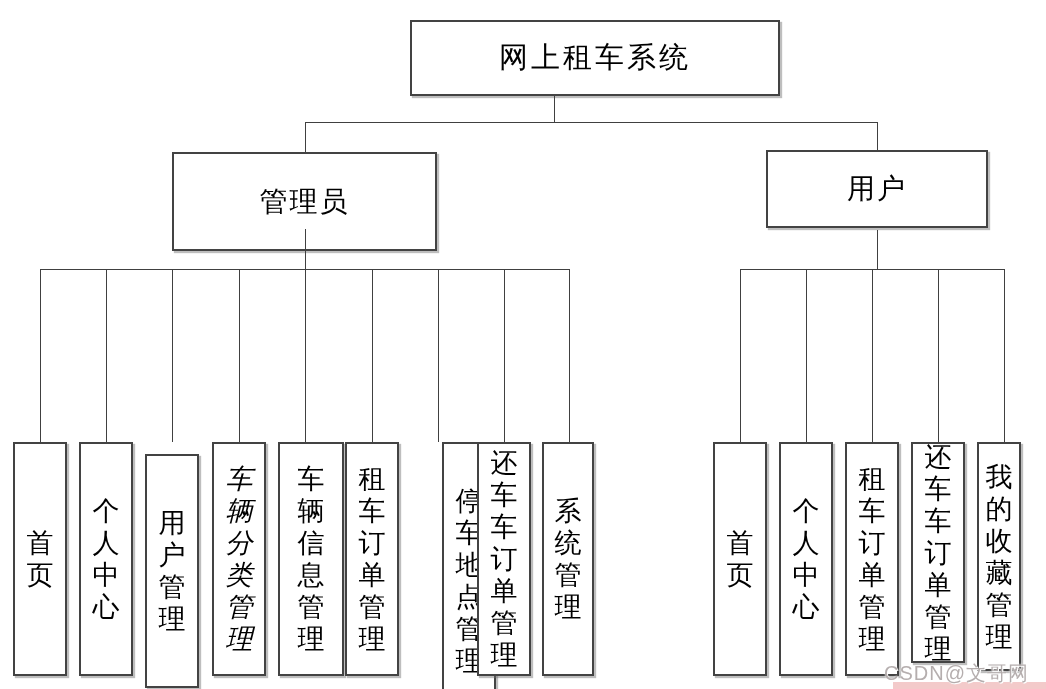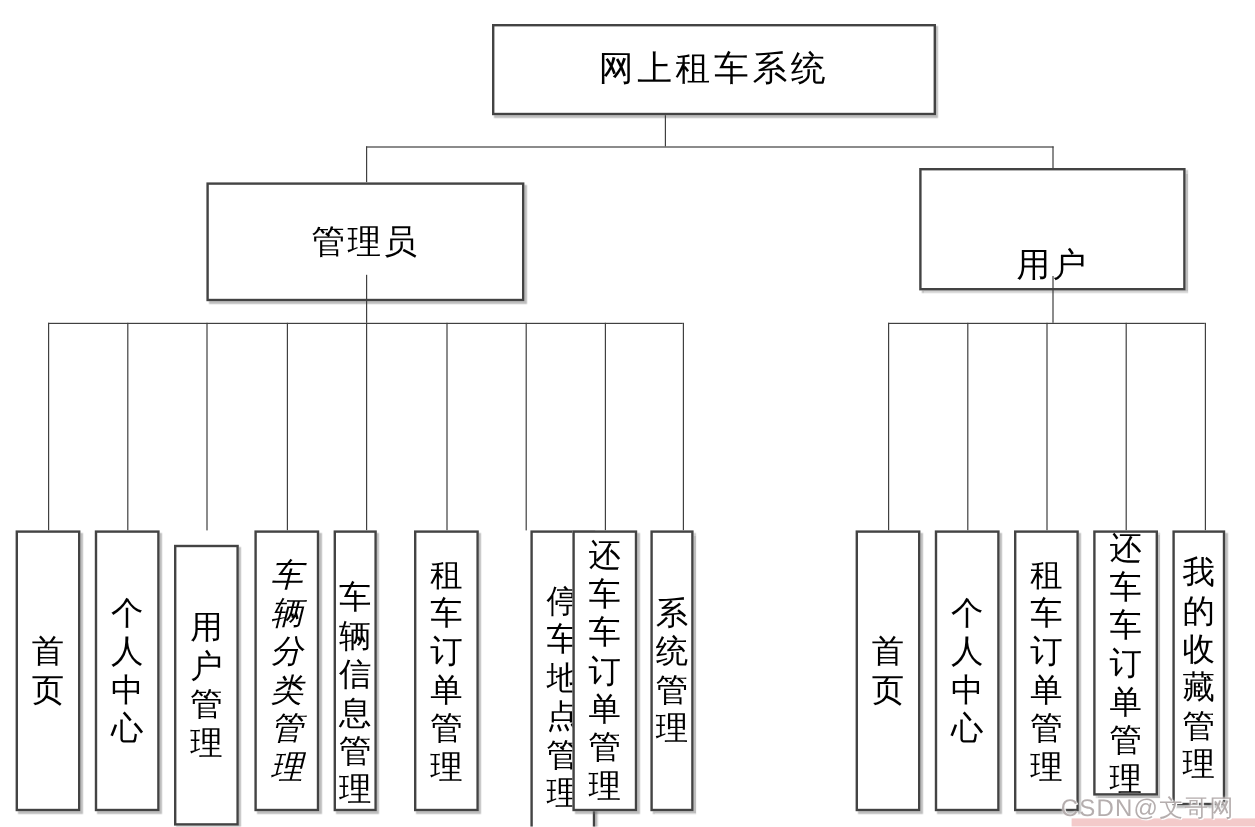--- a/index.html
+++ b/index.html
@@ -74,21 +74,21 @@
 
   <div class="line v" style="left:554px; top:96px;  height:26px;"></div>
   <div class="line h" style="left:305px; top:122px; width:573px;"></div>
   <div class="line v" style="left:305px; top:122px; height:30px;"></div>
   <div class="line v" style="left:877px; top:122px; height:30px;"></div>
 
   <div class="node level2" style="left:172px; top:152px; width:265px; height:99px;">
     <span class="label">管理员</span>
   </div>
 
-  <div class="node level2" style="left:766px; top:140px; width:222px; height:102px;align-items:flex-end;">
+  <div class="node level2" style="left:766px; top:150px; width:222px; height:78px;">
     <span class="label">用户</span>
   </div>
 
   <div class="line v" style="left:305px; top:229px; height:40px;"></div>
   <div class="line h" style="left:40px;  top:269px; width:529px;"></div>
   <div class="line v" style="left:40px;  top:269px; height:173px;"></div>
   <div class="line v" style="left:106px; top:269px; height:173px;"></div>
   <div class="line v" style="left:172px; top:269px; height:173px;"></div>
   <div class="line v" style="left:239px; top:269px; height:173px;"></div>
   <div class="line v" style="left:305px; top:269px; height:173px;"></div>
@@ -110,33 +110,33 @@
   </div>
   <div class="node leaf" style="left:79px;  top:442px; width:54px; height:234px;">
     <span class="label">个人中心</span>
   </div>
   <div class="node leaf" style="left:145px; top:454px; width:54px; height:234px;">
     <span class="label">用户管理</span>
   </div>
   <div class="node leaf" style="left:212px; top:442px; width:54px; height:234px;font-style:italic;">
     <span class="label">车辆分类管理</span>
   </div>
-  <div class="node leaf" style="left:278px; top:442px; width:36px; height:234px;align-items:flex-end;">
+  <div class="node leaf" style="left:278px; top:442px; width:66px; height:234px;">
     <span class="label">车辆信息管理</span>
   </div>
   <div class="node leaf" style="left:345px; top:442px; width:54px; height:234px;">
     <span class="label">租车订单管理</span>
   </div>
   <div class="node leaf" style="left:411px; top:442px; width:54px; height:278px;margin-left:31px;">
     <span class="label">停车地点管理</span>
   </div>
   <div class="node leaf" style="left:477px; top:442px; width:54px; height:234px;">
     <span class="label">还车车订单管理</span>
   </div>
-  <div class="node leaf" style="left:542px; top:442px; width:36px; height:234px;">
+  <div class="node leaf" style="left:542px; top:442px; width:52px; height:234px;">
     <span class="label">系统管理</span>
   </div>
 
   <div class="node leaf" style="left:713px; top:442px; width:54px; height:234px;">
     <span class="label">首页</span>
   </div>
   <div class="node leaf" style="left:779px; top:442px; width:54px; height:234px;">
     <span class="label">个人中心</span>
   </div>
   <div class="node leaf" style="left:845px; top:442px; width:54px; height:234px;">

